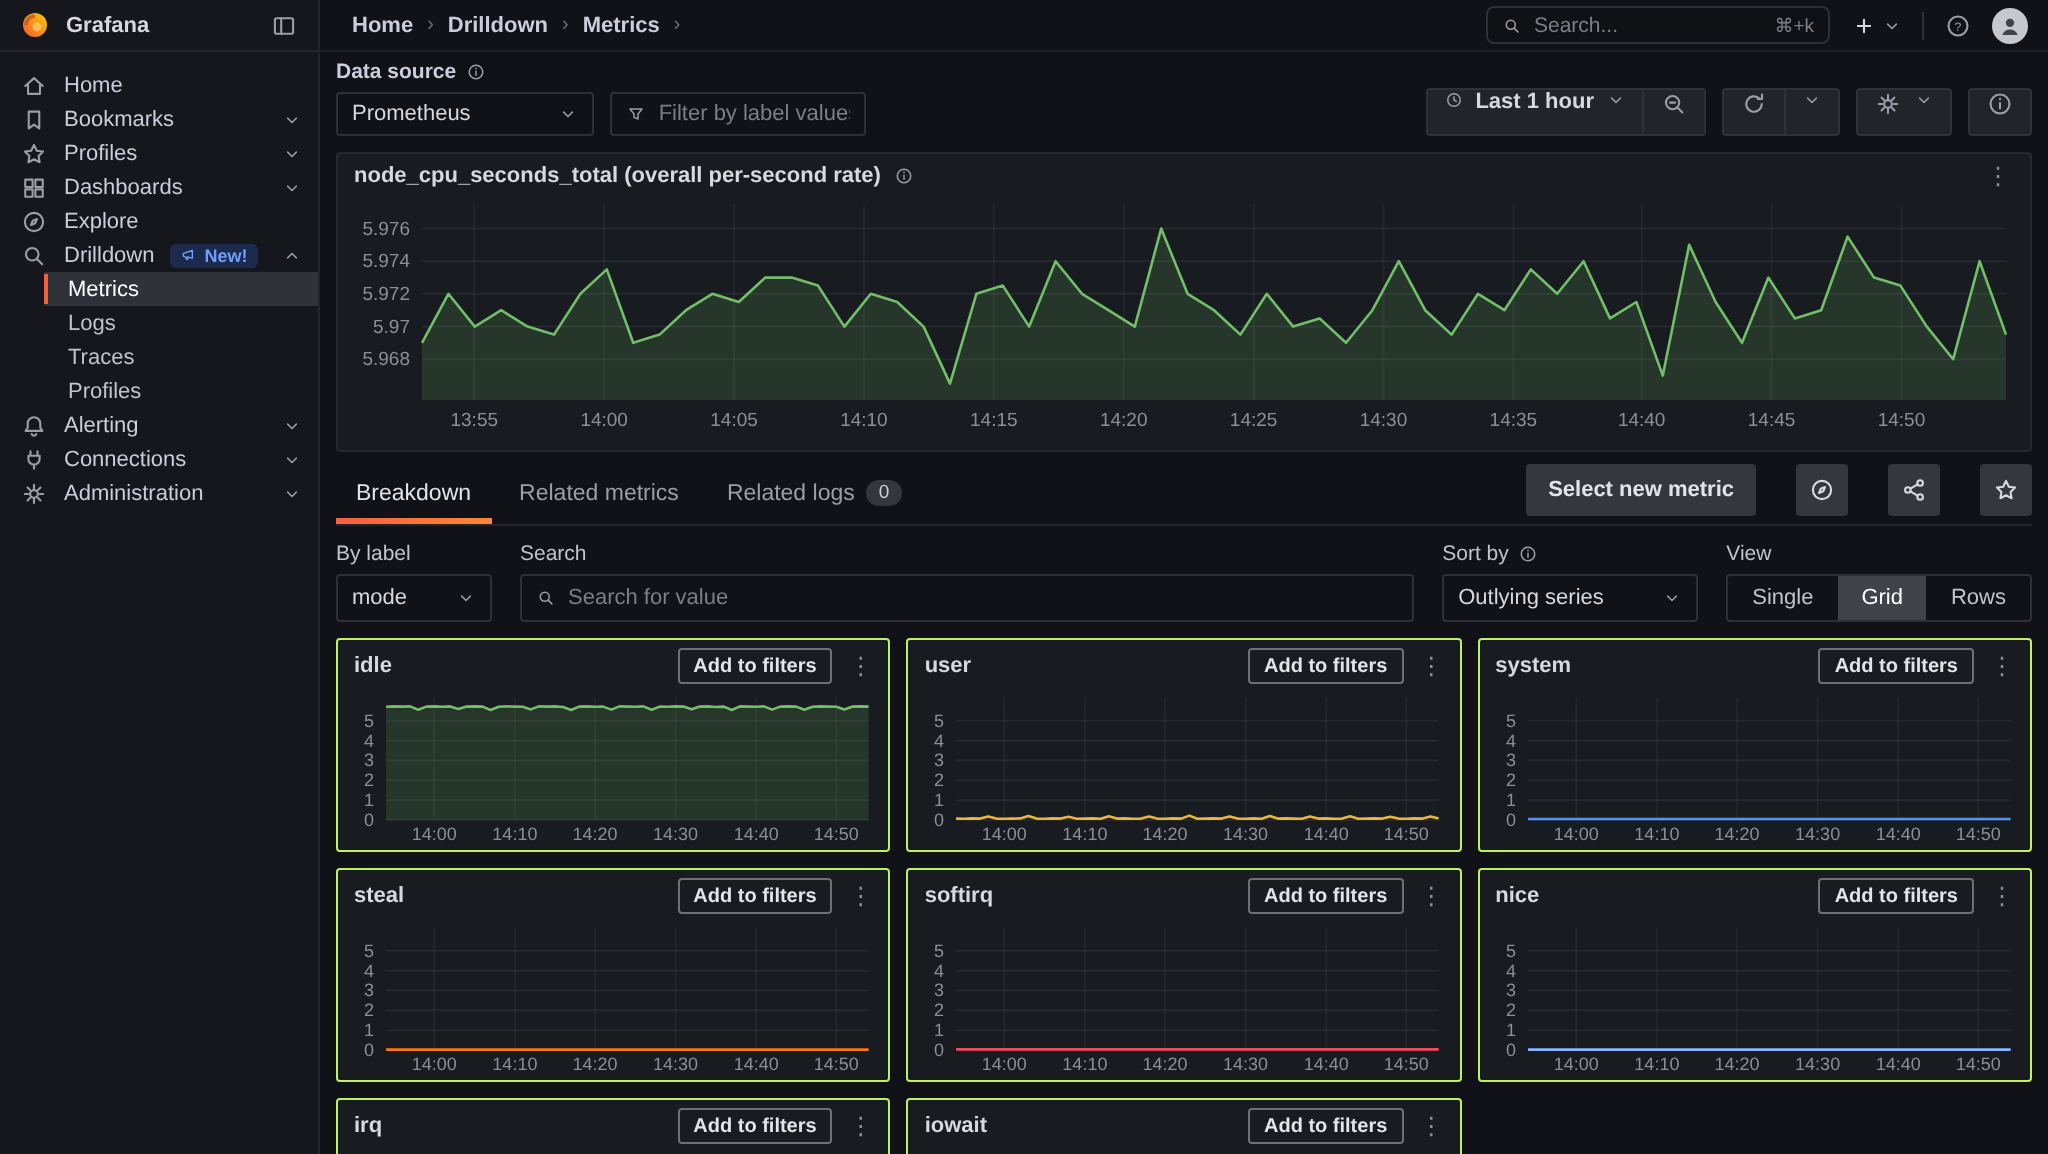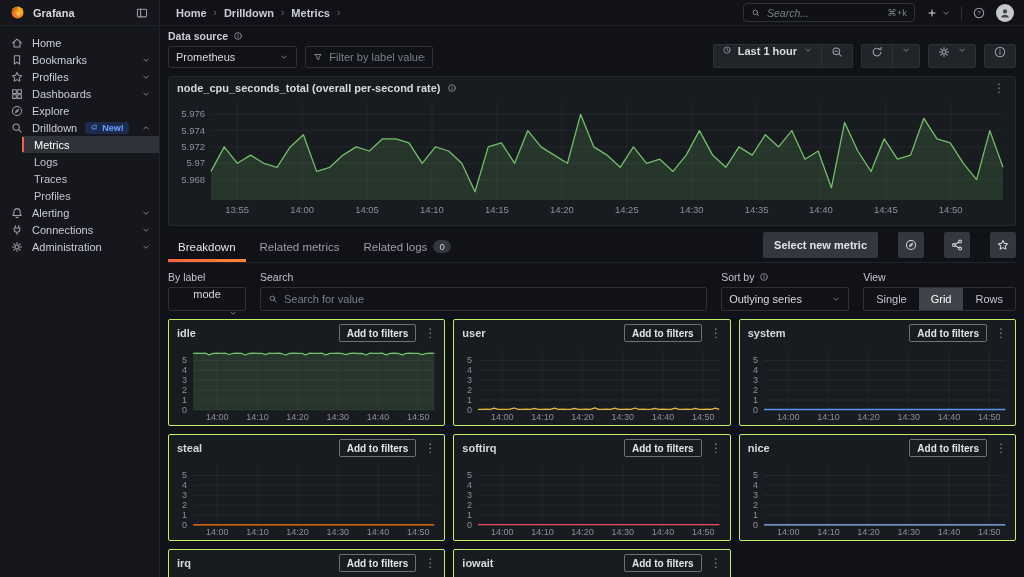--- a/index.html
+++ b/index.html
@@ -33,21 +33,21 @@
 
   .topbar { height:26px; flex:0 0 26px; display:flex; align-items:center; gap:8px;
     padding:0 10px 0 16px; border-bottom:1px solid #1d1f24; }
   .breadcrumb { display:flex; align-items:center; gap:7px; font-size:11px; font-weight:bold;
     color:#ccccdc; }
   .breadcrumb .sep { color:#6e7079; font-weight:normal; font-size:10px; }
   .search-box { margin-left:auto; width:172px; height:19px; background:#0f1115;
     border:1px solid #2e3036; border-radius:4px; display:flex; align-items:center; gap:6px;
     padding:0 7px; }
   .search-box input { background:transparent; border:none; outline:none; color:#ccccdc;
-    font-size:10.5px; flex:1; min-width:0; font-family:inherit;font-style:italic; }
+    font-size:10.5px; flex:1; min-width:0; font-family:inherit; }
   .search-box input::placeholder { color:#7b7f87; }
   .kbd-hint { font-size:9.5px; color:#7b7f87; }
   .top-icon-btn { display:flex; align-items:center; gap:2px; background:transparent; border:none;
     cursor:pointer; padding:2px; }
   .v-div { width:1px; height:14px; background:#2e3036; }
   .avatar { width:18px; height:18px; border-radius:50%; background:#c7c8cd; display:flex;
     align-items:center; justify-content:center; overflow:hidden; cursor:pointer; }
 
   
   .filters-row { flex:0 0 auto; display:flex; justify-content:space-between; align-items:flex-end;
@@ -479,21 +479,21 @@
             </svg>
         </button>
       </div>
     </div>
 
     <div class="controls-row">
       <div class="ctl-block">
         <div class="field-label plain">
             <span>By label</span>
           </div>
-        <div class="select" style="width:78px;height:24px;flex-direction:column;">
+        <div class="select" style="width:78px;height:24px;">
           <span>mode</span>
           <svg class="i small" viewBox="0 0 16 16" style="margin-left:auto;">
               <path d="M4.5 6.5L8 10l3.5-3.5"></path>
             </svg>
         </div>
       </div>
       <div class="ctl-block grow">
         <div class="field-label plain">
             <span>Search</span>
           </div>

